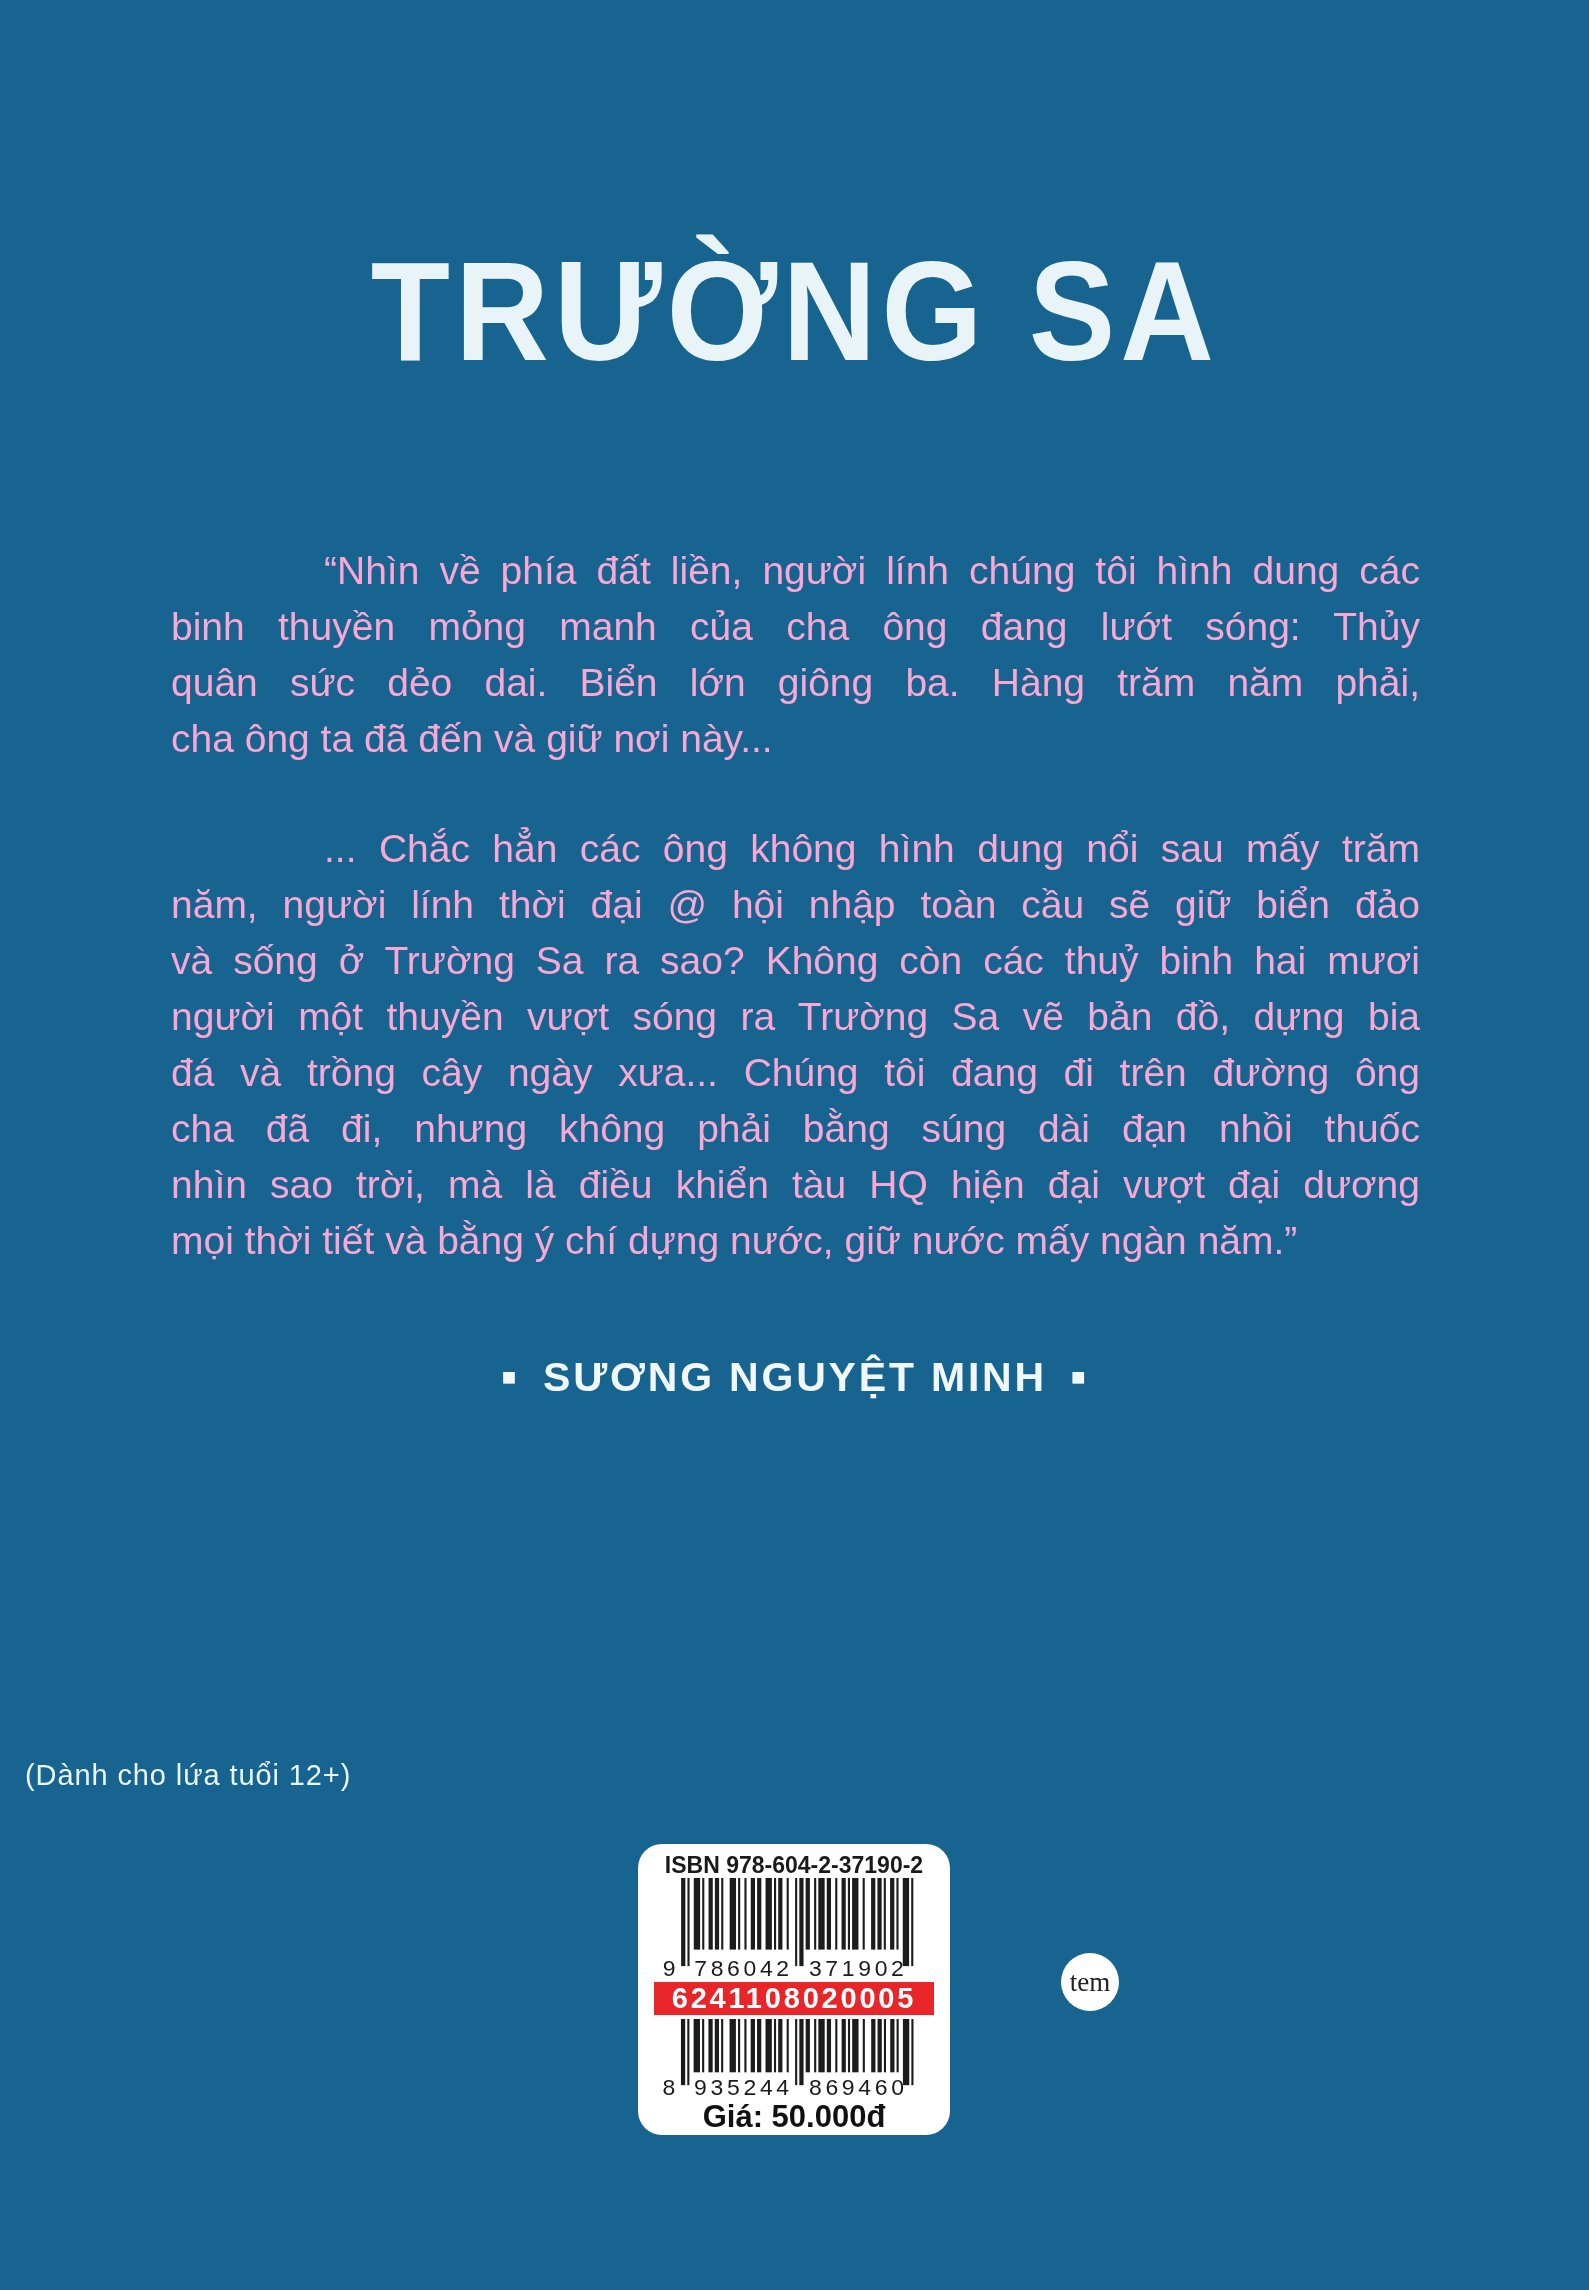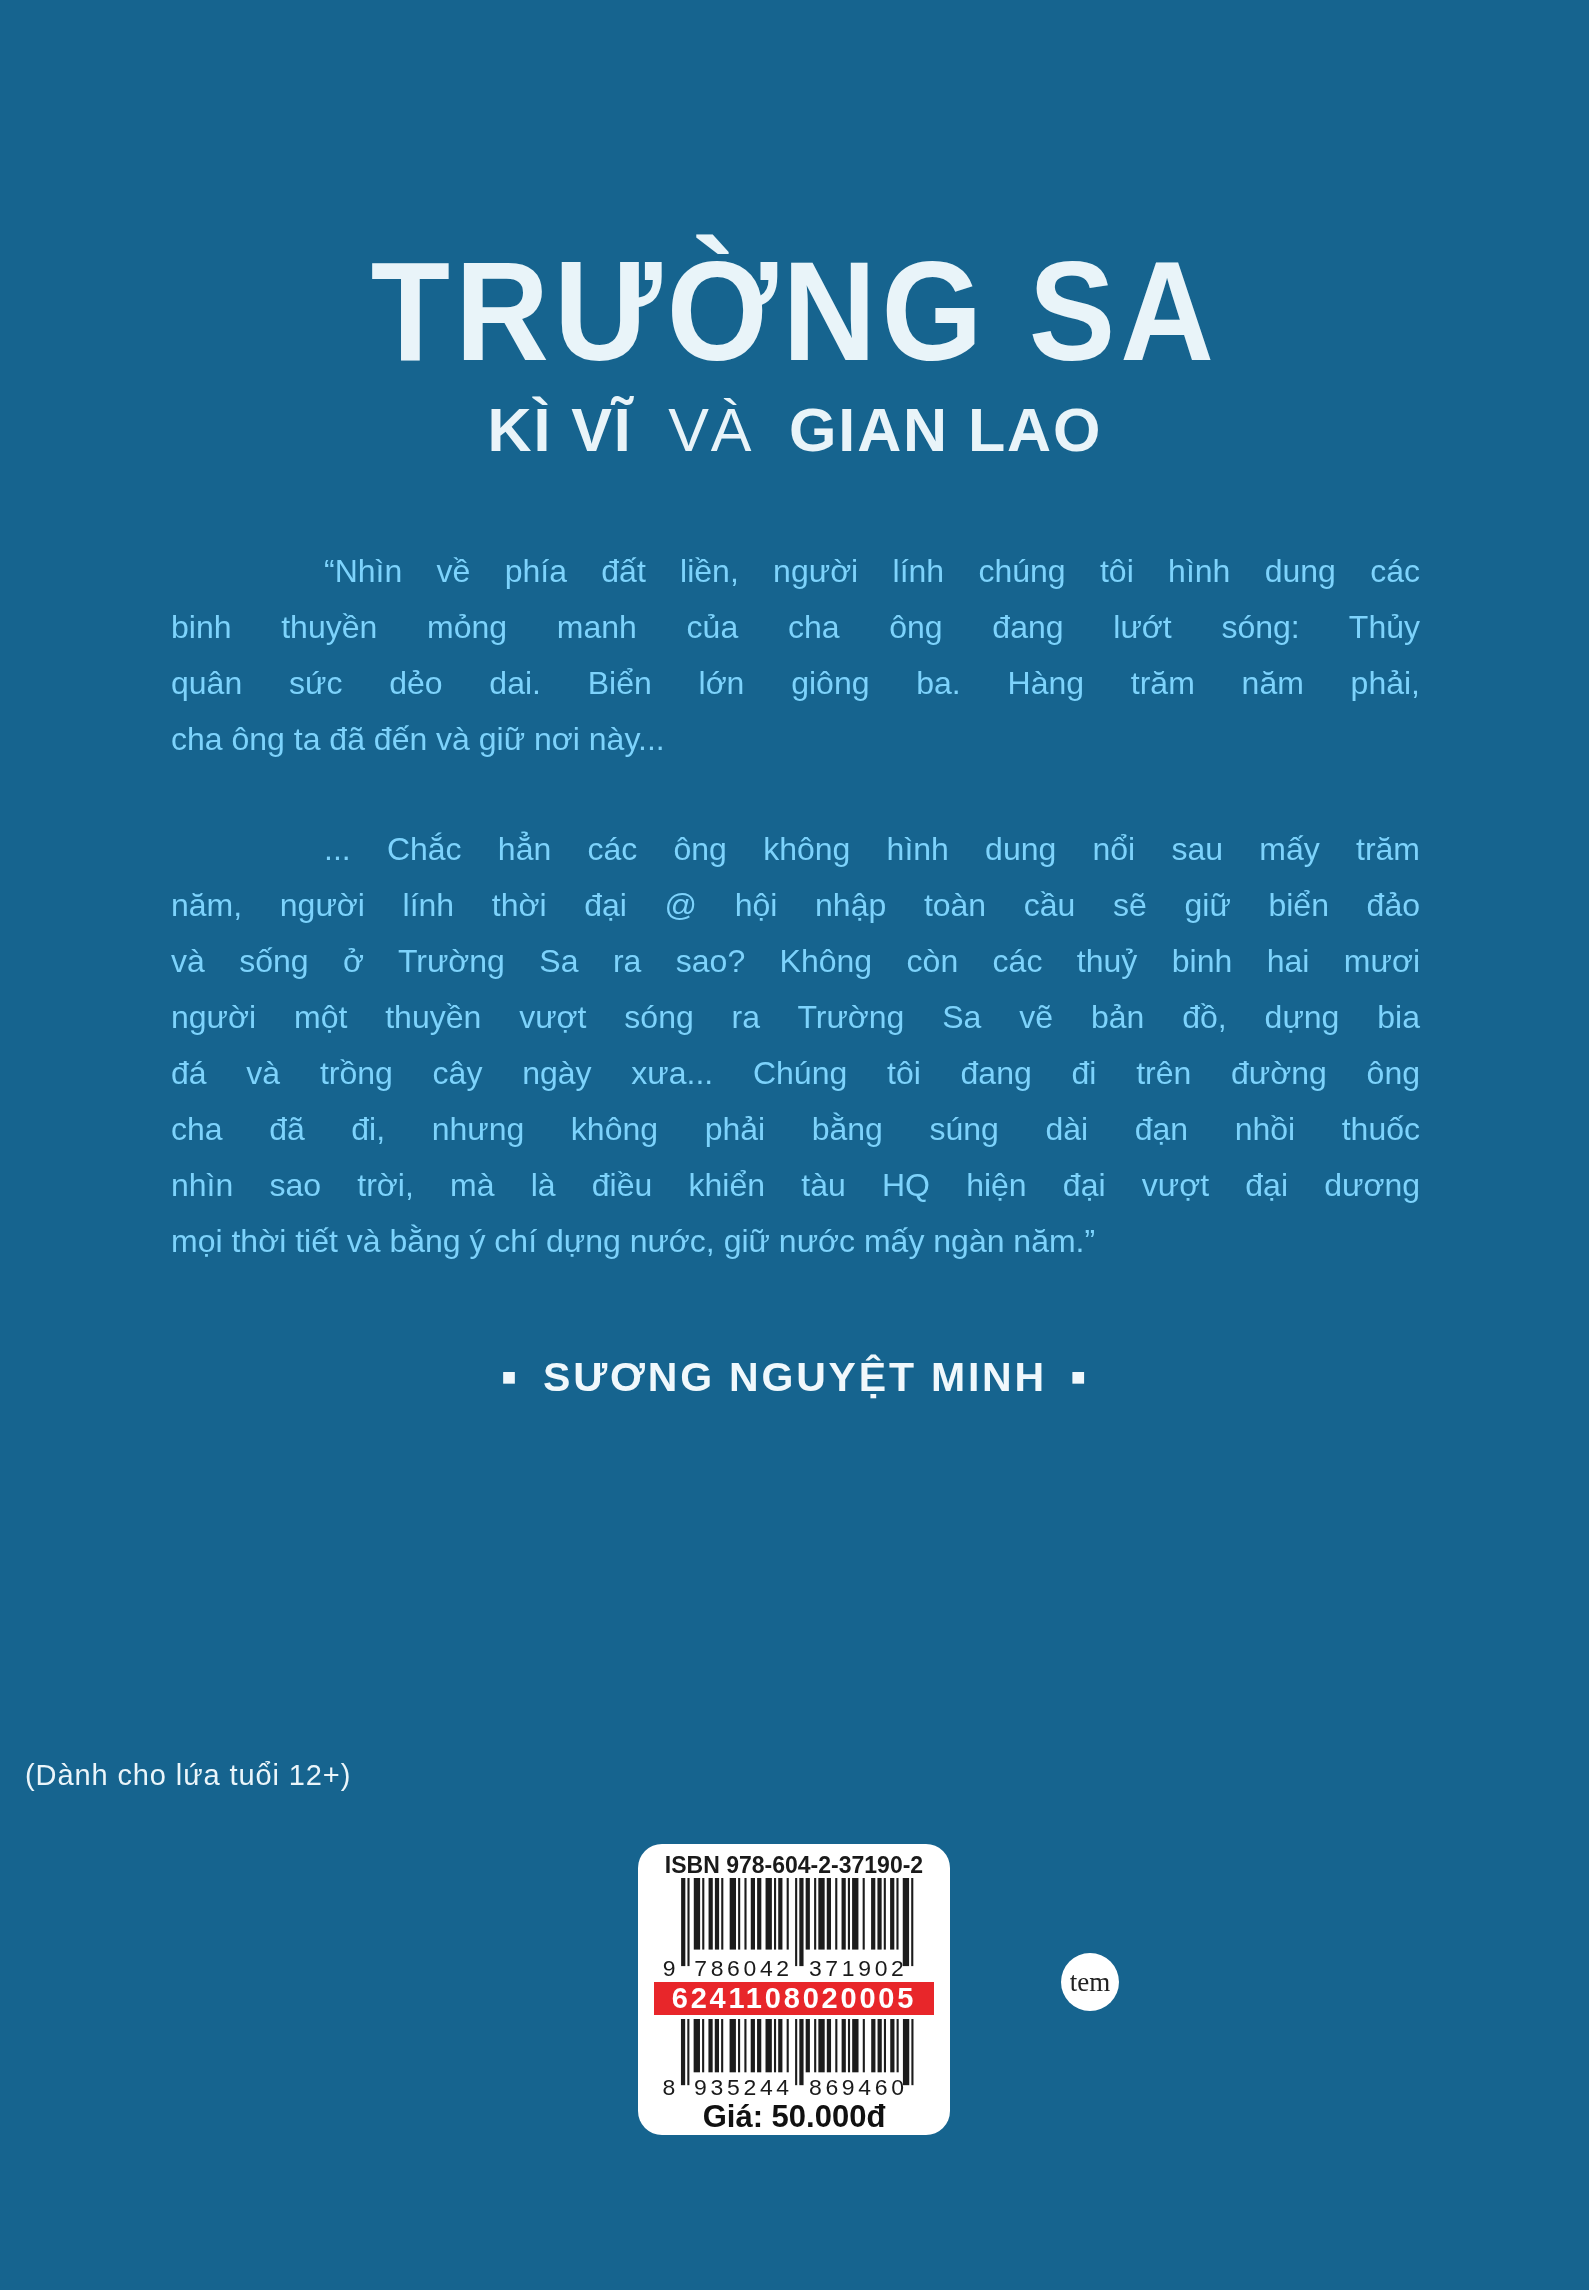--- a/index.html
+++ b/index.html
@@ -21,21 +21,21 @@
   }
   .subtitle{
     margin-top:5.6px;font-size:61px;line-height:69px;letter-spacing:1.9px;color:#E9F4F9;
     white-space:nowrap;
   }
   .subtitle .b{font-weight:bold;}
   .subtitle .r{font-weight:normal;margin:0 16.7px;}
   
   .quote-block{
     position:absolute;top:543px;left:171px;width:1249px;
-    font-size:32px;line-height:56px;color:#7dd3fc;
+    font-size:39px;line-height:56px;color:#f9a8d4;
   }
   .qlines div{
     text-align:justify;text-align-last:justify;
     white-space:normal;
   }
   .qlines div:first-of-type{text-indent:153px;}
   .qlines div:last-of-type{text-align:left;text-align-last:left;}
   .para2{margin-top:54px;}
   
   .author-row{
@@ -77,25 +77,20 @@
     font-family:"Liberation Serif",serif;font-size:27px;color:#222;
   }
 </style>
 </head>
 <body>
 
 <div class="cover" style="background: rgb(22, 100, 143);">
 
   <div class="title-wrap">
     <div class="main-title">TRƯỜNG SA</div>
-    <div class="subtitle">
-      <span class="b">KÌ VĨ</span>
-      <span class="r">VÀ</span>
-      <span class="b">GIAN LAO</span>
-    </div>
   </div>
 
   <div class="quote-block">
     <div class="qlines para1">
 
     <div>“Nhìn về phía đất liền, người lính chúng tôi hình dung các</div>
         <div>binh thuyền mỏng manh của cha ông đang lướt sóng: Thủy</div>
         <div>quân sức dẻo dai. Biển lớn giông ba. Hàng trăm năm phải,</div>
         <div>cha ông ta đã đến và giữ nơi này...</div>
       </div>

